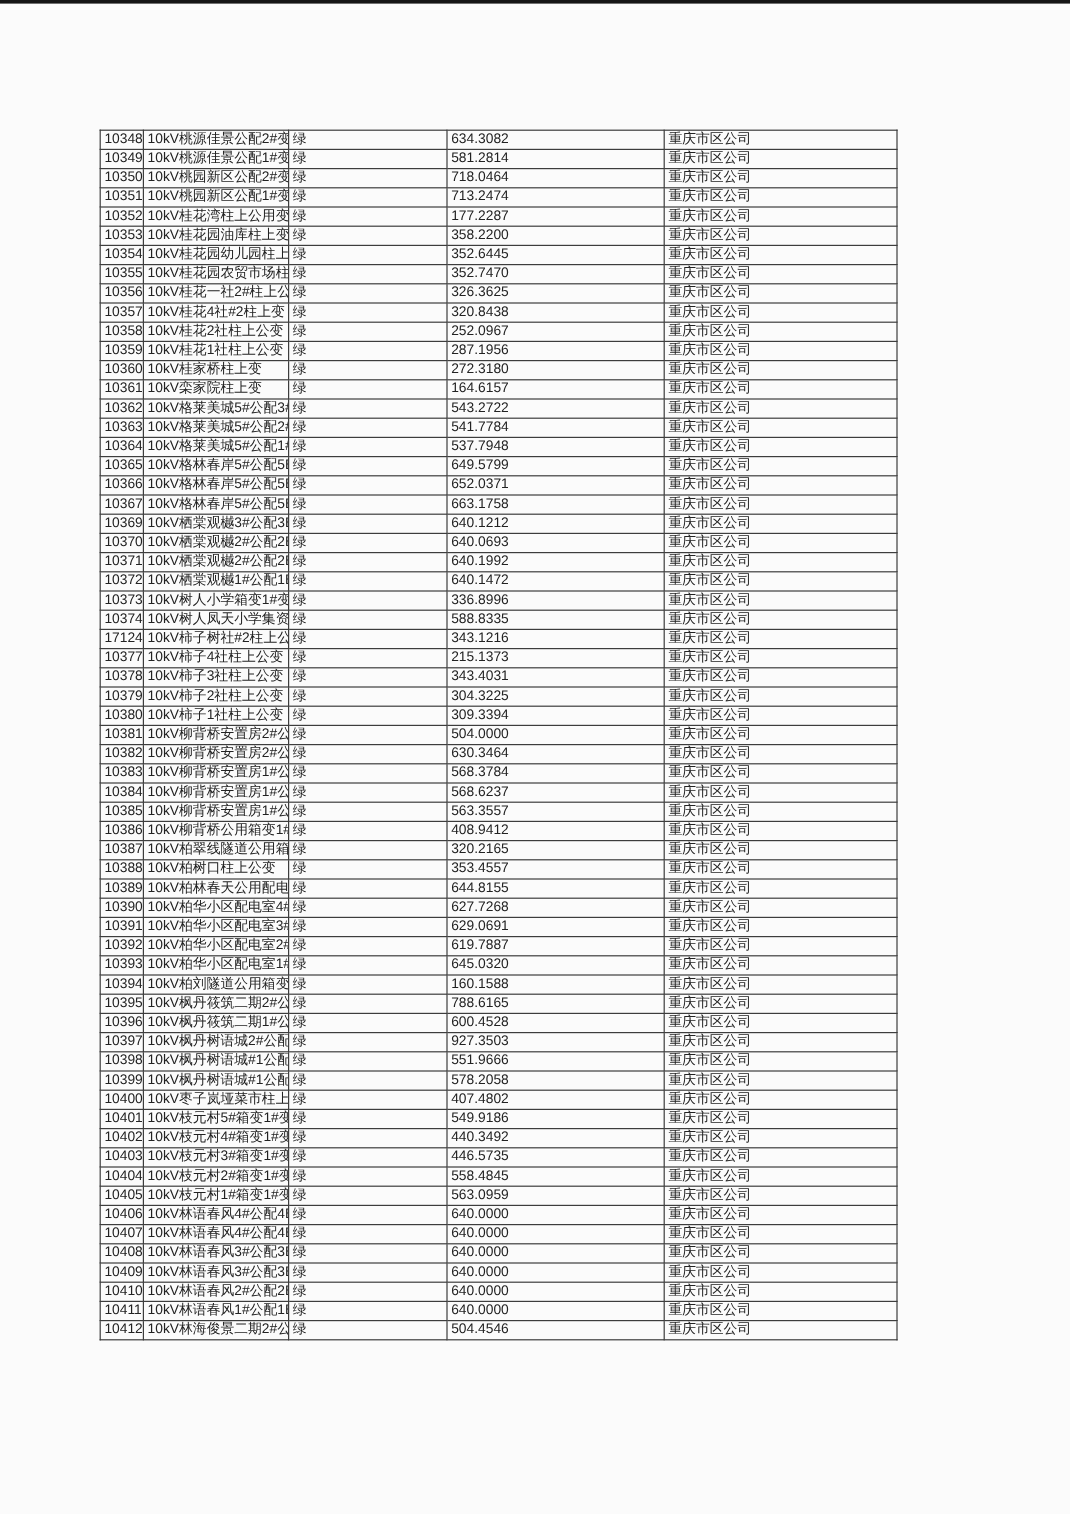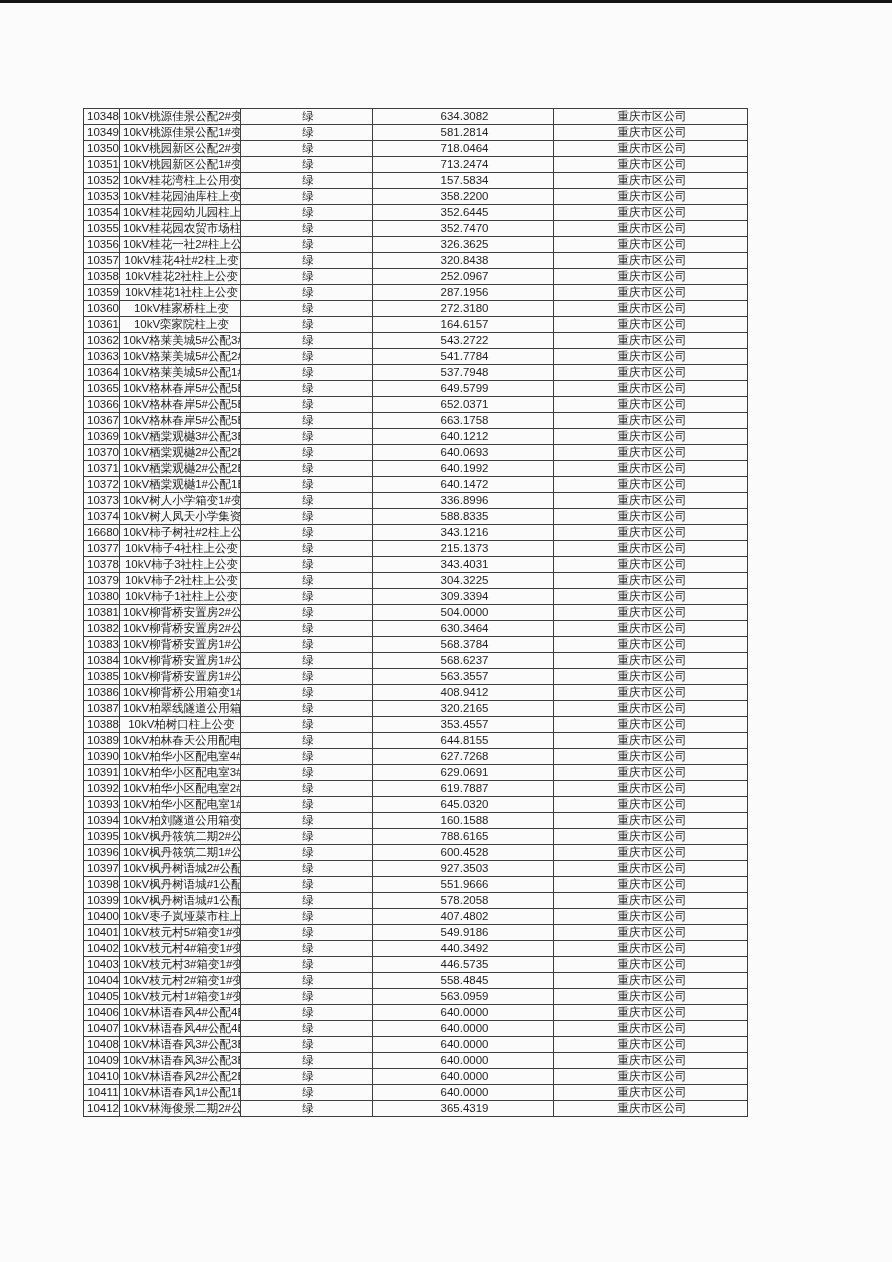--- a/index.html
+++ b/index.html
@@ -21,21 +21,20 @@
     width: 892px;
     height: 3px;
     background: #161616;
   }
   .sheet {
     position: absolute;
     top: 0;
     left: 0;
     width: 892px;
     height: 895px;
-    text-align: center;
   }
   table.device-table {
     position: absolute;
     left: 83px;
     top: 108px;
     border-collapse: collapse;
     table-layout: fixed;
     width: 644px;
   }
   table.device-table td {
@@ -87,21 +86,21 @@
           <td class="col-id">10351</td>
           <td class="col-name">10kV桃园新区公配1#变</td>
           <td class="col-status">绿</td>
           <td class="col-value">713.2474</td>
           <td class="col-company">重庆市区公司</td>
         </tr>
         <tr>
           <td class="col-id">10352</td>
           <td class="col-name">10kV桂花湾柱上公用变压器</td>
           <td class="col-status">绿</td>
-          <td class="col-value">157.5834</td>
+          <td class="col-value">177.2287</td>
           <td class="col-company">重庆市区公司</td>
         </tr>
         <tr>
           <td class="col-id">10353</td>
           <td class="col-name">10kV桂花园油库柱上变</td>
           <td class="col-status">绿</td>
           <td class="col-value">358.2200</td>
           <td class="col-company">重庆市区公司</td>
         </tr>
         <tr>
@@ -238,21 +237,21 @@
           <td class="col-company">重庆市区公司</td>
         </tr>
         <tr>
           <td class="col-id">10374</td>
           <td class="col-name">10kV树人凤天小学集资房</td>
           <td class="col-status">绿</td>
           <td class="col-value">588.8335</td>
           <td class="col-company">重庆市区公司</td>
         </tr>
         <tr>
-          <td class="col-id">16680</td>
+          <td class="col-id">17124</td>
           <td class="col-name">10kV柿子树社#2柱上公变</td>
           <td class="col-status">绿</td>
           <td class="col-value">343.1216</td>
           <td class="col-company">重庆市区公司</td>
         </tr>
         <tr>
           <td class="col-id">10377</td>
           <td class="col-name">10kV柿子4社柱上公变</td>
           <td class="col-status">绿</td>
           <td class="col-value">215.1373</td>
@@ -493,18 +492,18 @@
           <td class="col-id">10411</td>
           <td class="col-name">10kV林语春风1#公配1B2</td>
           <td class="col-status">绿</td>
           <td class="col-value">640.0000</td>
           <td class="col-company">重庆市区公司</td>
         </tr>
         <tr>
           <td class="col-id">10412</td>
           <td class="col-name">10kV林海俊景二期2#公配</td>
           <td class="col-status">绿</td>
-          <td class="col-value">365.4319</td>
+          <td class="col-value">504.4546</td>
           <td class="col-company">重庆市区公司</td>
         </tr>
       </tbody>
   </table>
 </div>
 
 </body></html>

